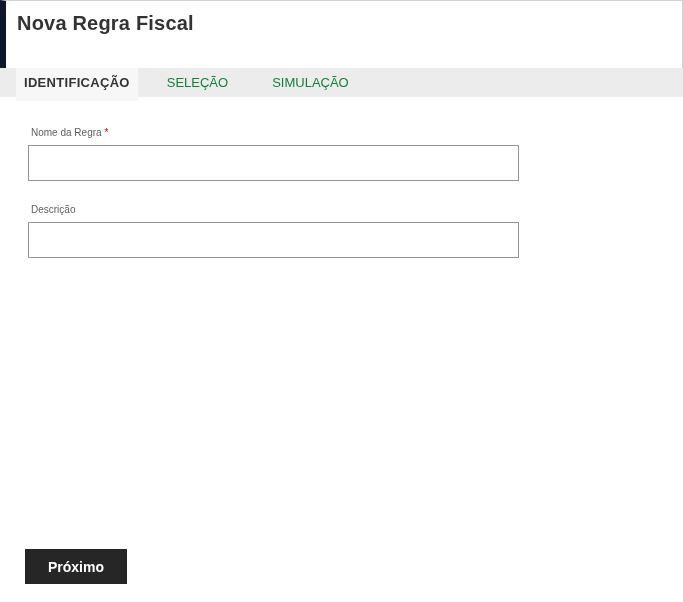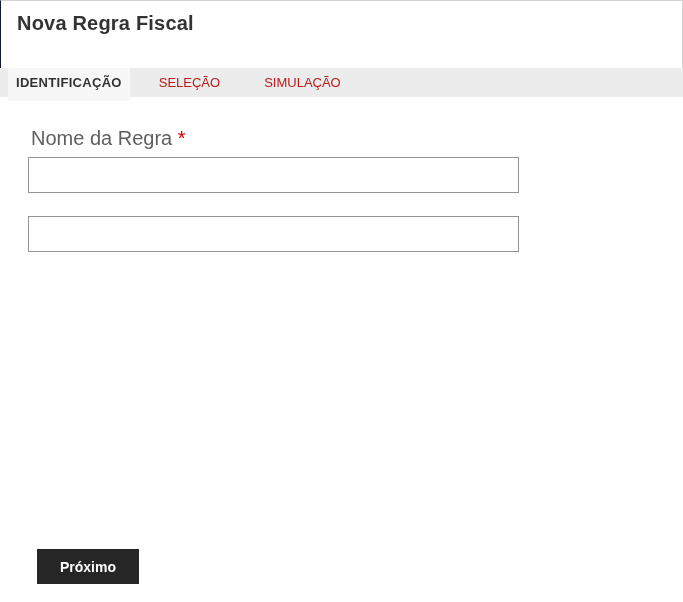--- a/index.html
+++ b/index.html
@@ -11,21 +11,21 @@
   }
   .page {
     position: relative;
     width: 683px; height: 602px;
     background: #ffffff;
   }
   
   .header {
     height: 68px;
     border-top: 1px solid #d2d2d2;
-    border-left: 1px solid #0f172a;
+    border-left: 6px solid #0f172a;
     border-right: 1px solid #d2d2d2;
     background: #ffffff;
   }
   .page-title {
     position: absolute;
     left: 17px; top: 12px;
     font-size: 20px;
     font-weight: 600;
     color: #333333;
     letter-spacing: 0.2px;
@@ -37,66 +37,66 @@
     background: #ececec;
     display: flex;
     align-items: flex-start;
     overflow: visible;
     white-space: nowrap;
   }
   .tab {
     height: 29px;
     line-height: 29px;
     font-size: 13px;
-    color: #b91c1c;
+    color: #15803d;
     cursor: pointer;
     padding: 0 15px;
     margin-left: 14px;
     user-select: none;
   }
   .tab.active {
-    margin-left: 8px;
+    margin-left: 16px;
     padding: 0 8px;
     height: 33px;
     background: #f7f7f7;
     color: #333333;
     font-weight: bold;
     letter-spacing: 0.3px;
   }
   
   .form {
     padding-left: 28px;
   }
   .field-group-1 { margin-top: 30px; }
   .field-group-2 { margin-top: 23px; }
   .field-label {
     display: block;
     margin-left: 3px;
     margin-bottom: 7px;
-    font-size: 20px;
+    font-size: 10px;
     color: #5f5f5f;
   }
   .required-marker { color: #cc0000; }
   .text-input {
     display: block;
     width: 491px;
     height: 36px;
     border: 1px solid #949494;
     background: #ffffff;
     font-family: "Liberation Sans", "DejaVu Sans", sans-serif;
     font-size: 15px;
     color: #333333;
     padding: 0 8px;
     border-radius: 0;
     outline: none;
   }
   
   .next-button {
     position: absolute;
-    left: 37px; top: 549px;
+    left: 25px; top: 549px;
     width: 102px; height: 35px;
     background: #262626;
     color: #ffffff;
     border: none;
     font-family: "Liberation Sans", "DejaVu Sans", sans-serif;
     font-size: 14px;
     font-weight: bold;
     cursor: pointer;
   }
 </style>
@@ -123,20 +123,21 @@
 
   <div class="form">
 
     <div class="field-group field-group-1">
       <label class="field-label"><span>Nome da Regra</span>
         <span class="required-marker">*</span></label>
       <input class="text-input" type="text" value="" style="">
     </div>
 
     <div class="field-group field-group-2">
+      <label class="field-label"><span>Descrição</span></label>
       <input class="text-input" type="text" value="" style="">
     </div>
 
   </div>
 
   <button class="next-button">Próximo</button>
 
 </div>
 
 </body></html>

